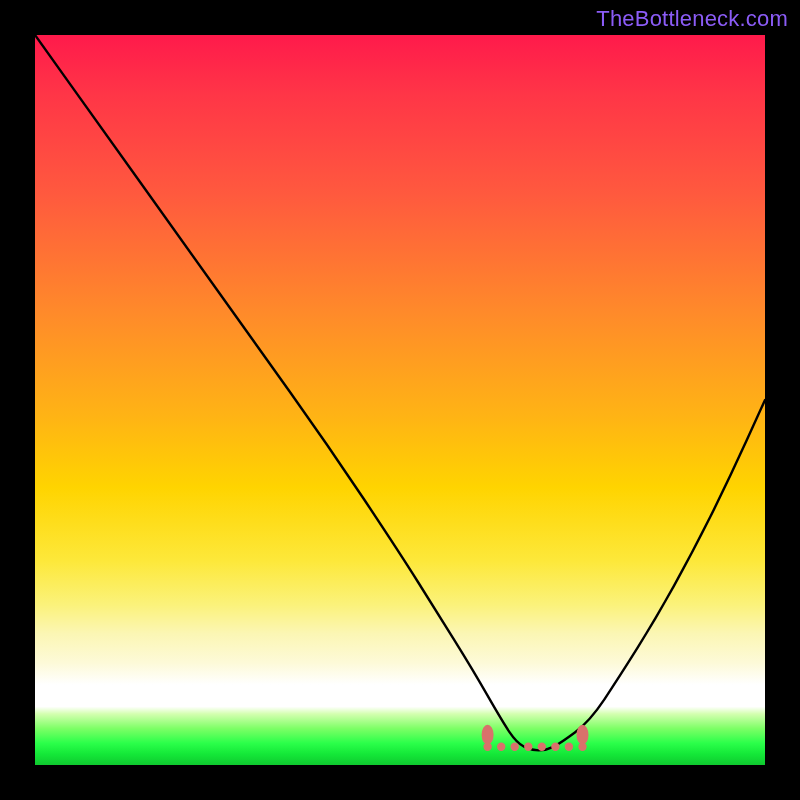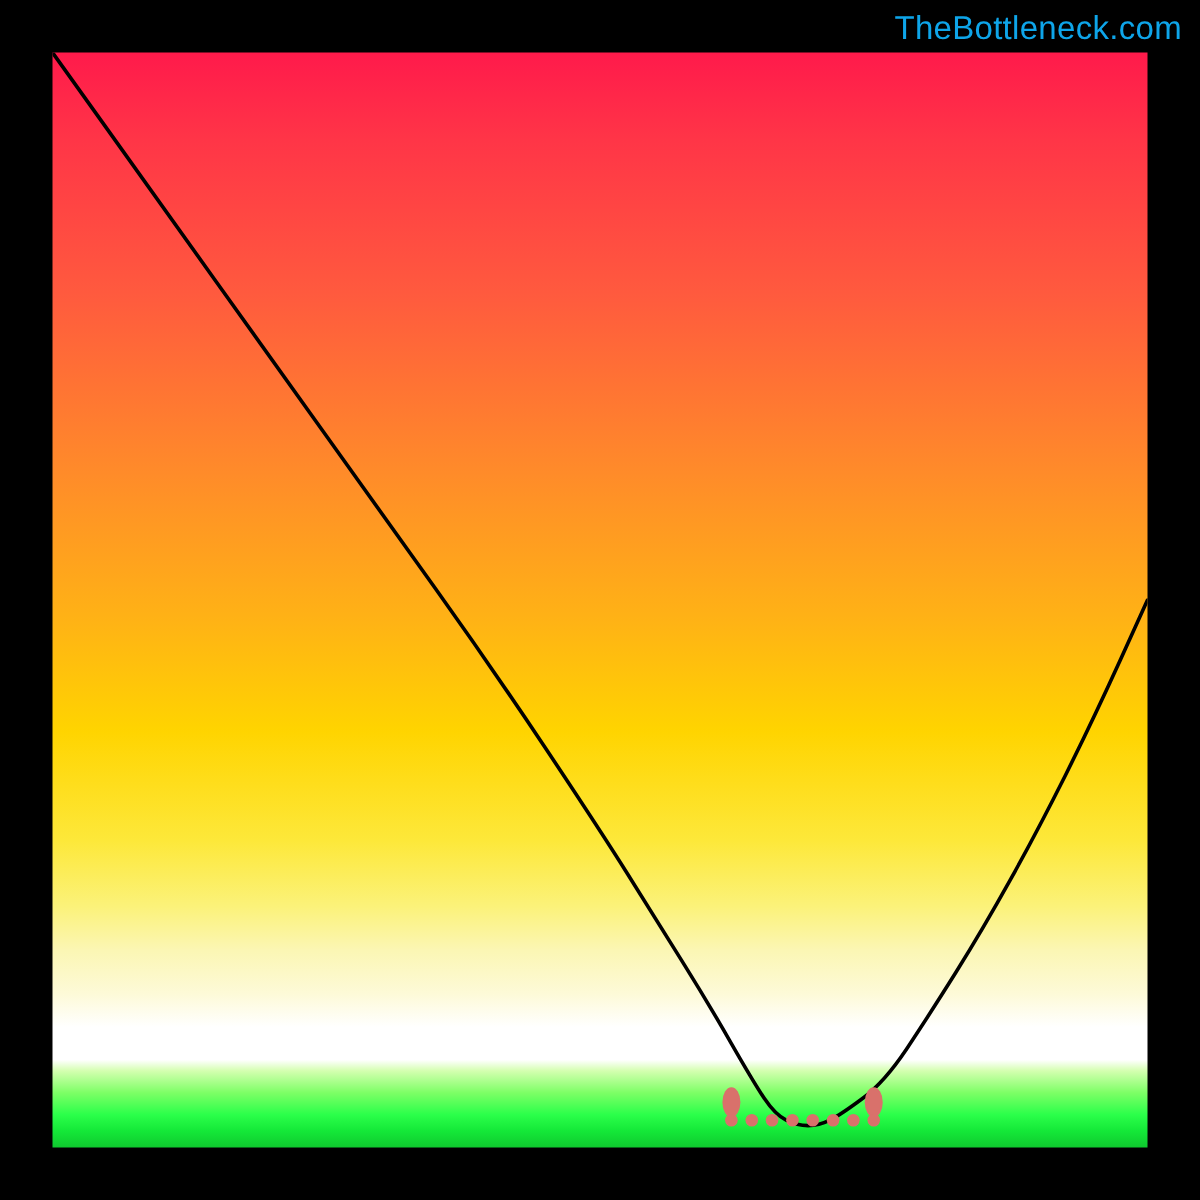--- a/index.html
+++ b/index.html
@@ -50,21 +50,21 @@
     left: 35px;
     top: 35px;
     width: 730px;
     height: 730px;
     pointer-events: none;
   }
   .watermark {
     position: absolute;
     top: 6px;
     right: 12px;
-    color: #0ea5e9;
+    color: #8b5cf6;
     font-size: 22px;
     font-weight: 500;
     letter-spacing: 0.2px;
     user-select: none;
   }
 </style>
 </head>
 <body>
 
 <div class="stage">

